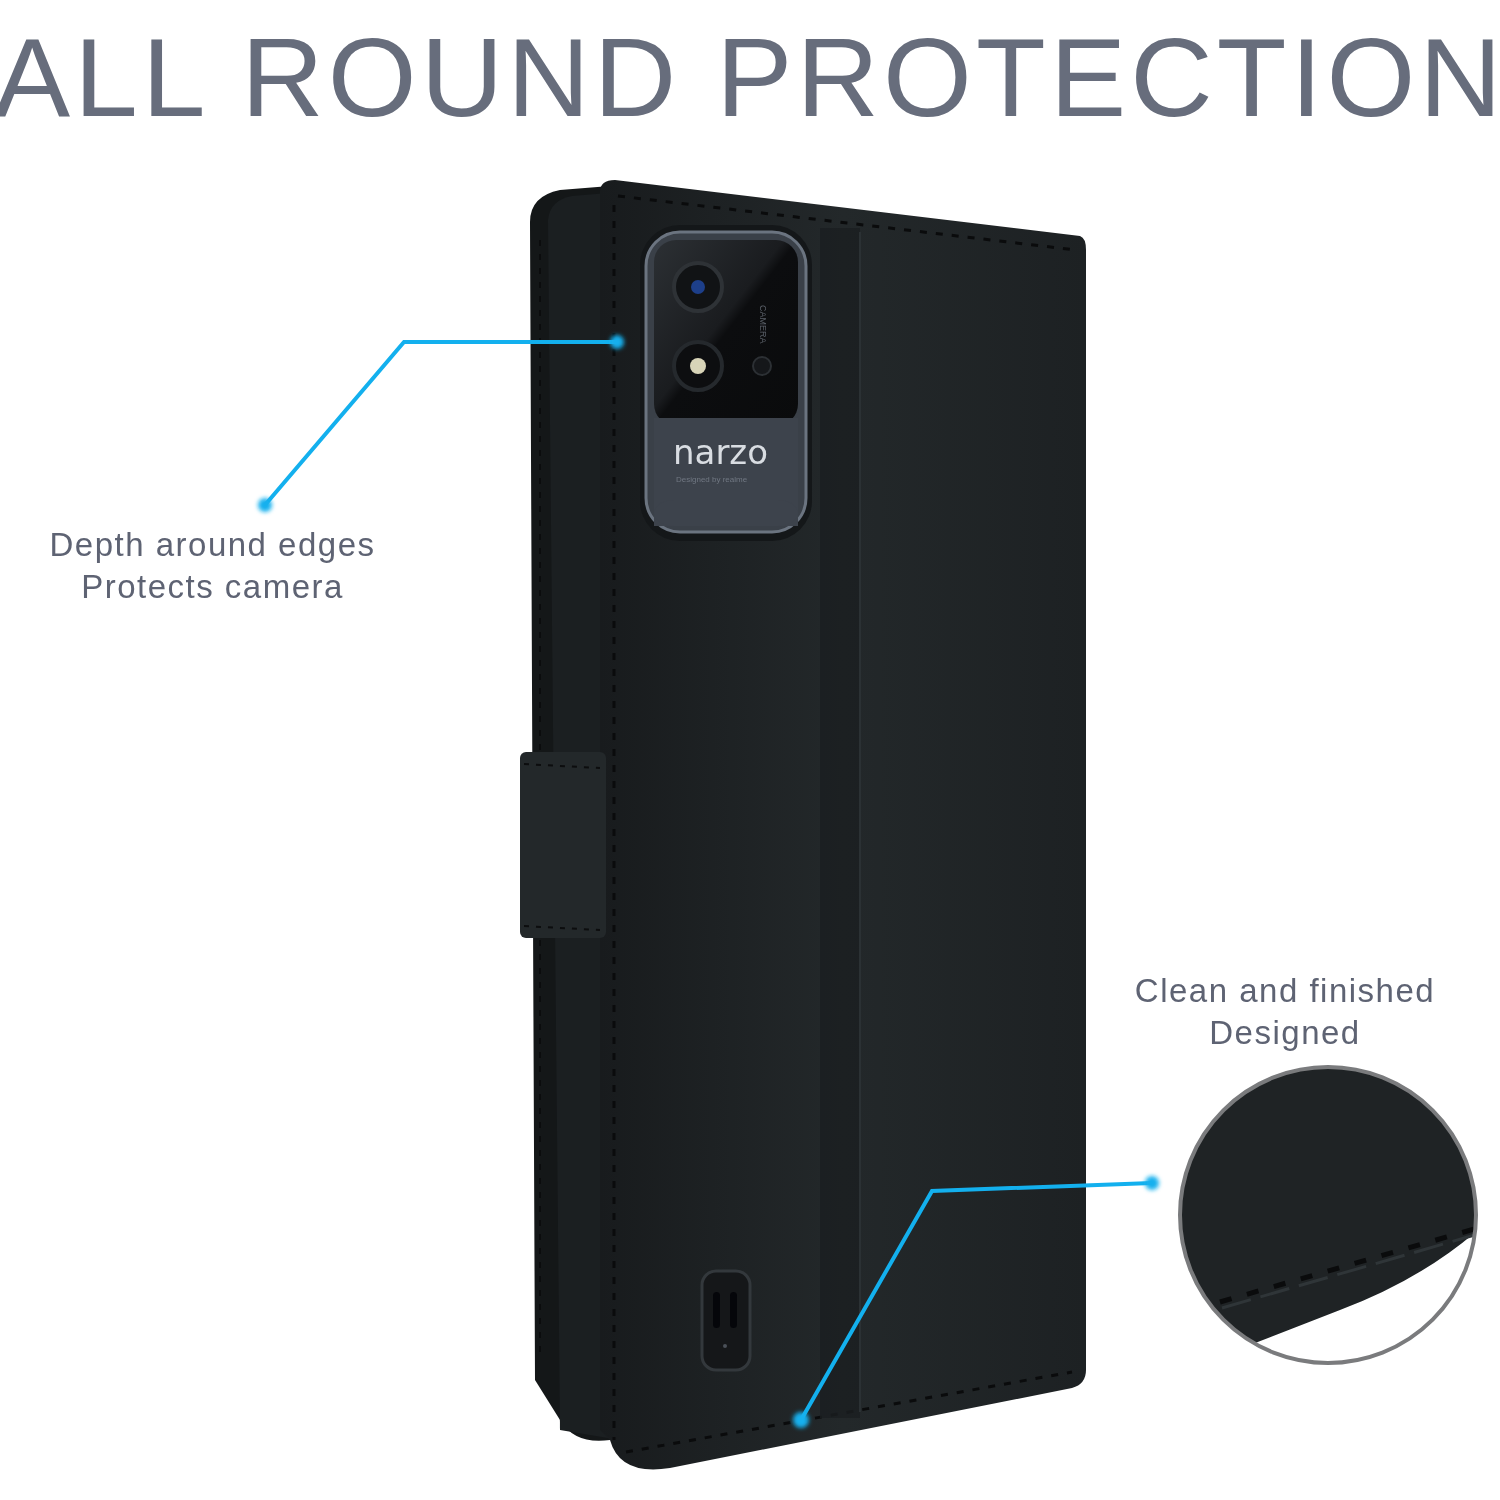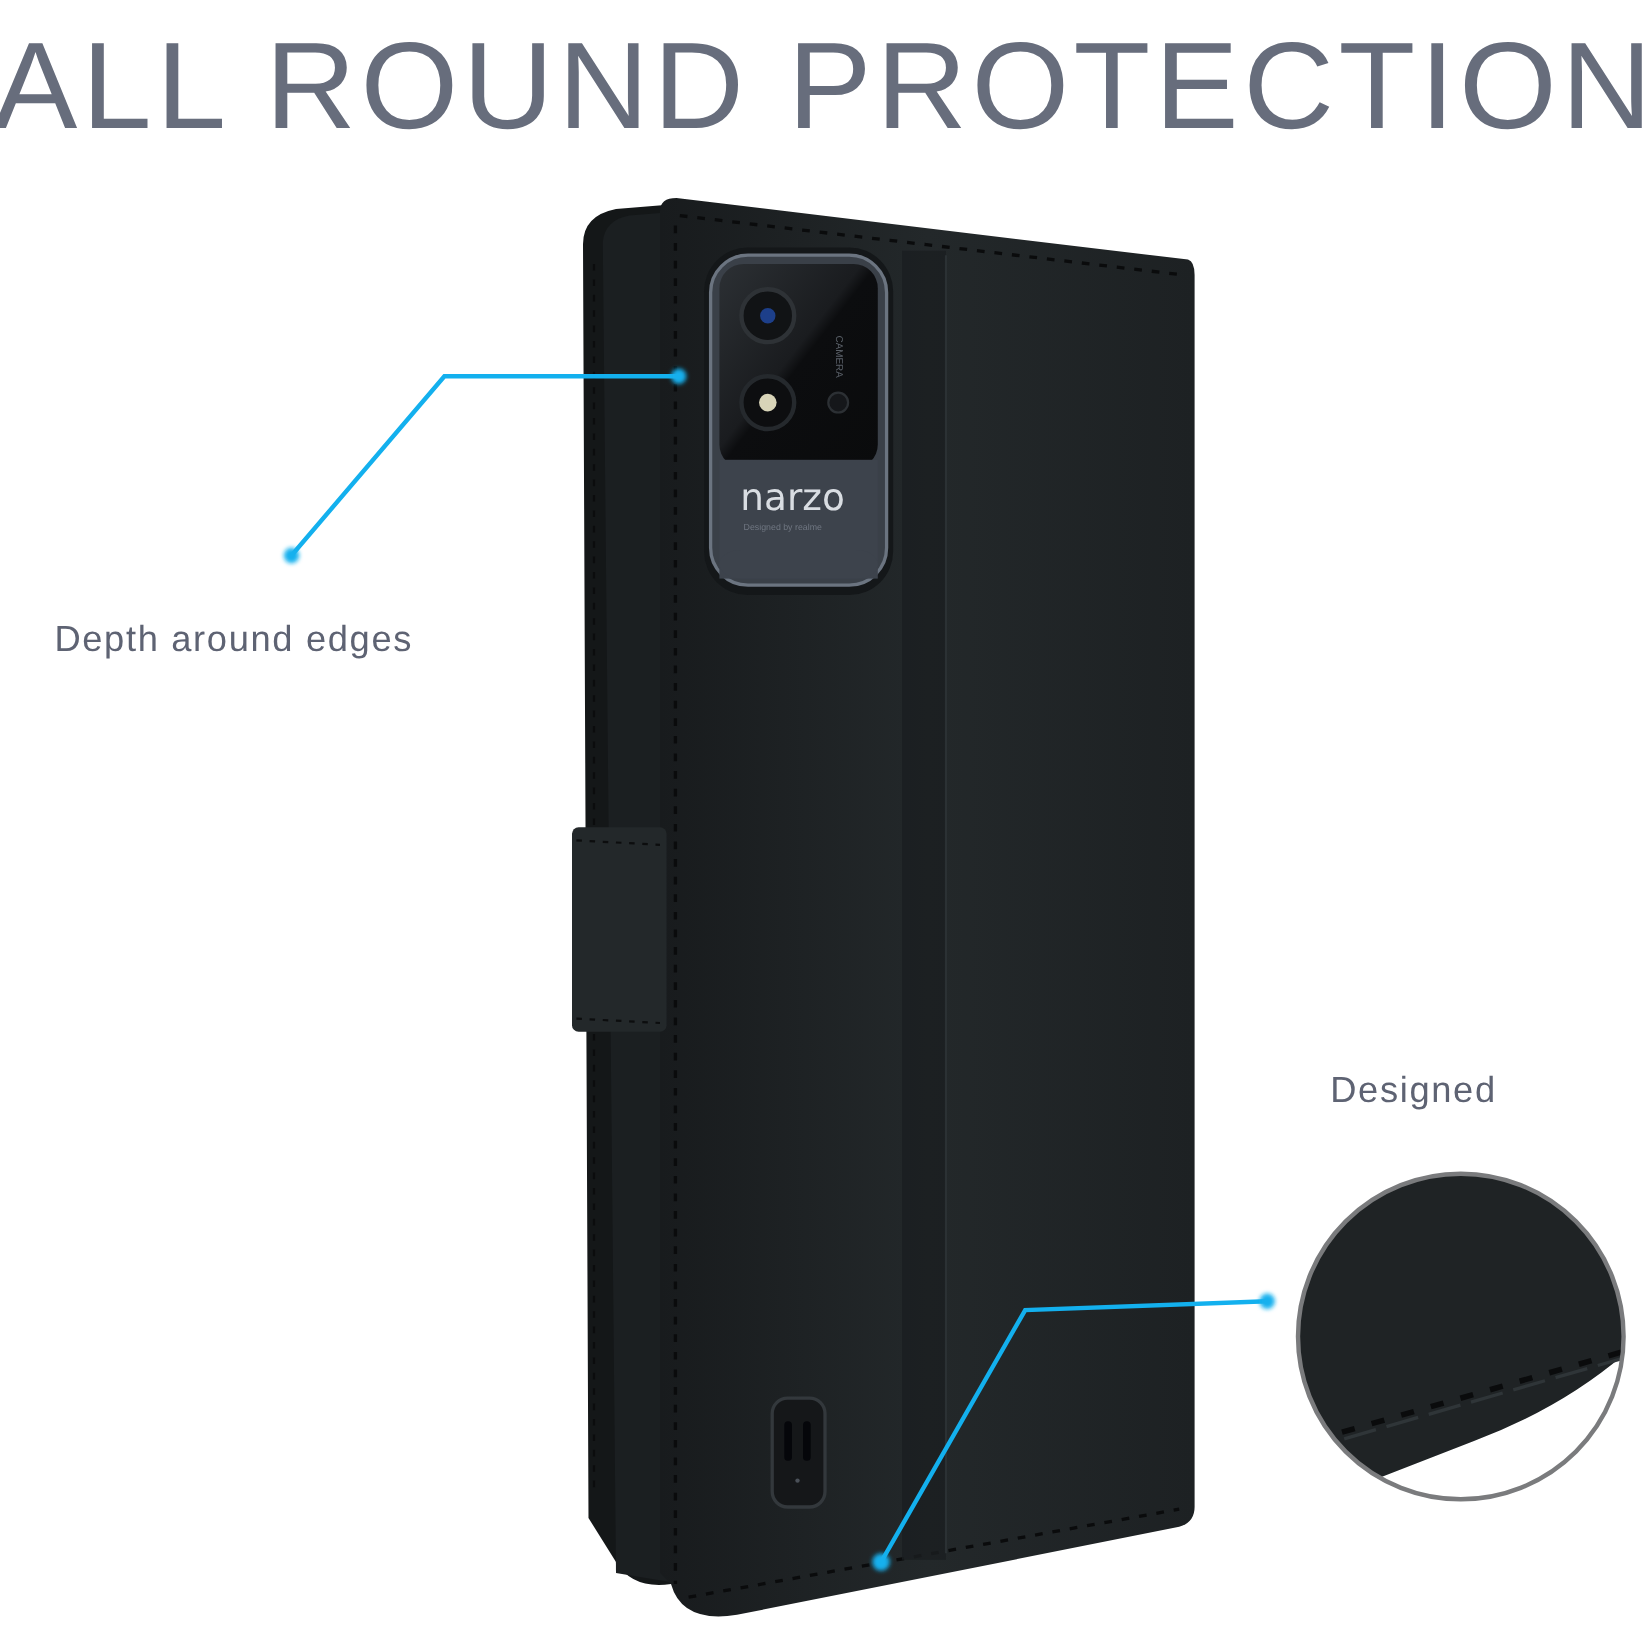--- a/index.html
+++ b/index.html
@@ -2,34 +2,36 @@
 <html><head>
 <meta charset="utf-8">
 <style>
   html, body { margin:0; padding:0; }
   body { width:1500px; height:1500px; background:#ffffff; position:relative; overflow:hidden;
          font-family:"Liberation Sans", "DejaVu Sans", sans-serif; }
   .title { position:absolute; left:0; top:18px; width:1500px; text-align:center;
            font-size:112px; letter-spacing:4px; color:#676d7c; font-weight:400;
            transform:scaleX(1.02); line-height:120px; white-space:nowrap; }
   .label { position:absolute; color:#5e6373; font-size:33px; letter-spacing:1.5px; text-align:center; line-height:42px; }
-  .label-left { left:10px; top:524px; width:405px;margin-top:36px; }
+  .label-left { left:10px; top:524px; width:405px; }
   .label-right { left:1090px; top:970px; width:390px; }
   svg.art { position:absolute; left:0; top:0; }
 </style>
 </head>
 <body>
 
 <div class="title">ALL ROUND PROTECTION</div>
 
 <div class="label label-left">
   <div>Depth around edges</div>
+  <div>Protects camera</div>
 </div>
 
 <div class="label label-right">
+  <div>Clean and finished</div>
   <div>Designed</div>
 </div>
 
 <svg class="art" width="1500" height="1500" viewBox="0 0 1500 1500">
   <defs>
     <linearGradient id="caseGrad" x1="0" x2="1" y1="0" y2="0">
       <stop offset="0" stop-color="#181b1d"></stop>
       <stop offset="0.5" stop-color="#23282a"></stop>
       <stop offset="1" stop-color="#1d2123"></stop>
     </linearGradient>

